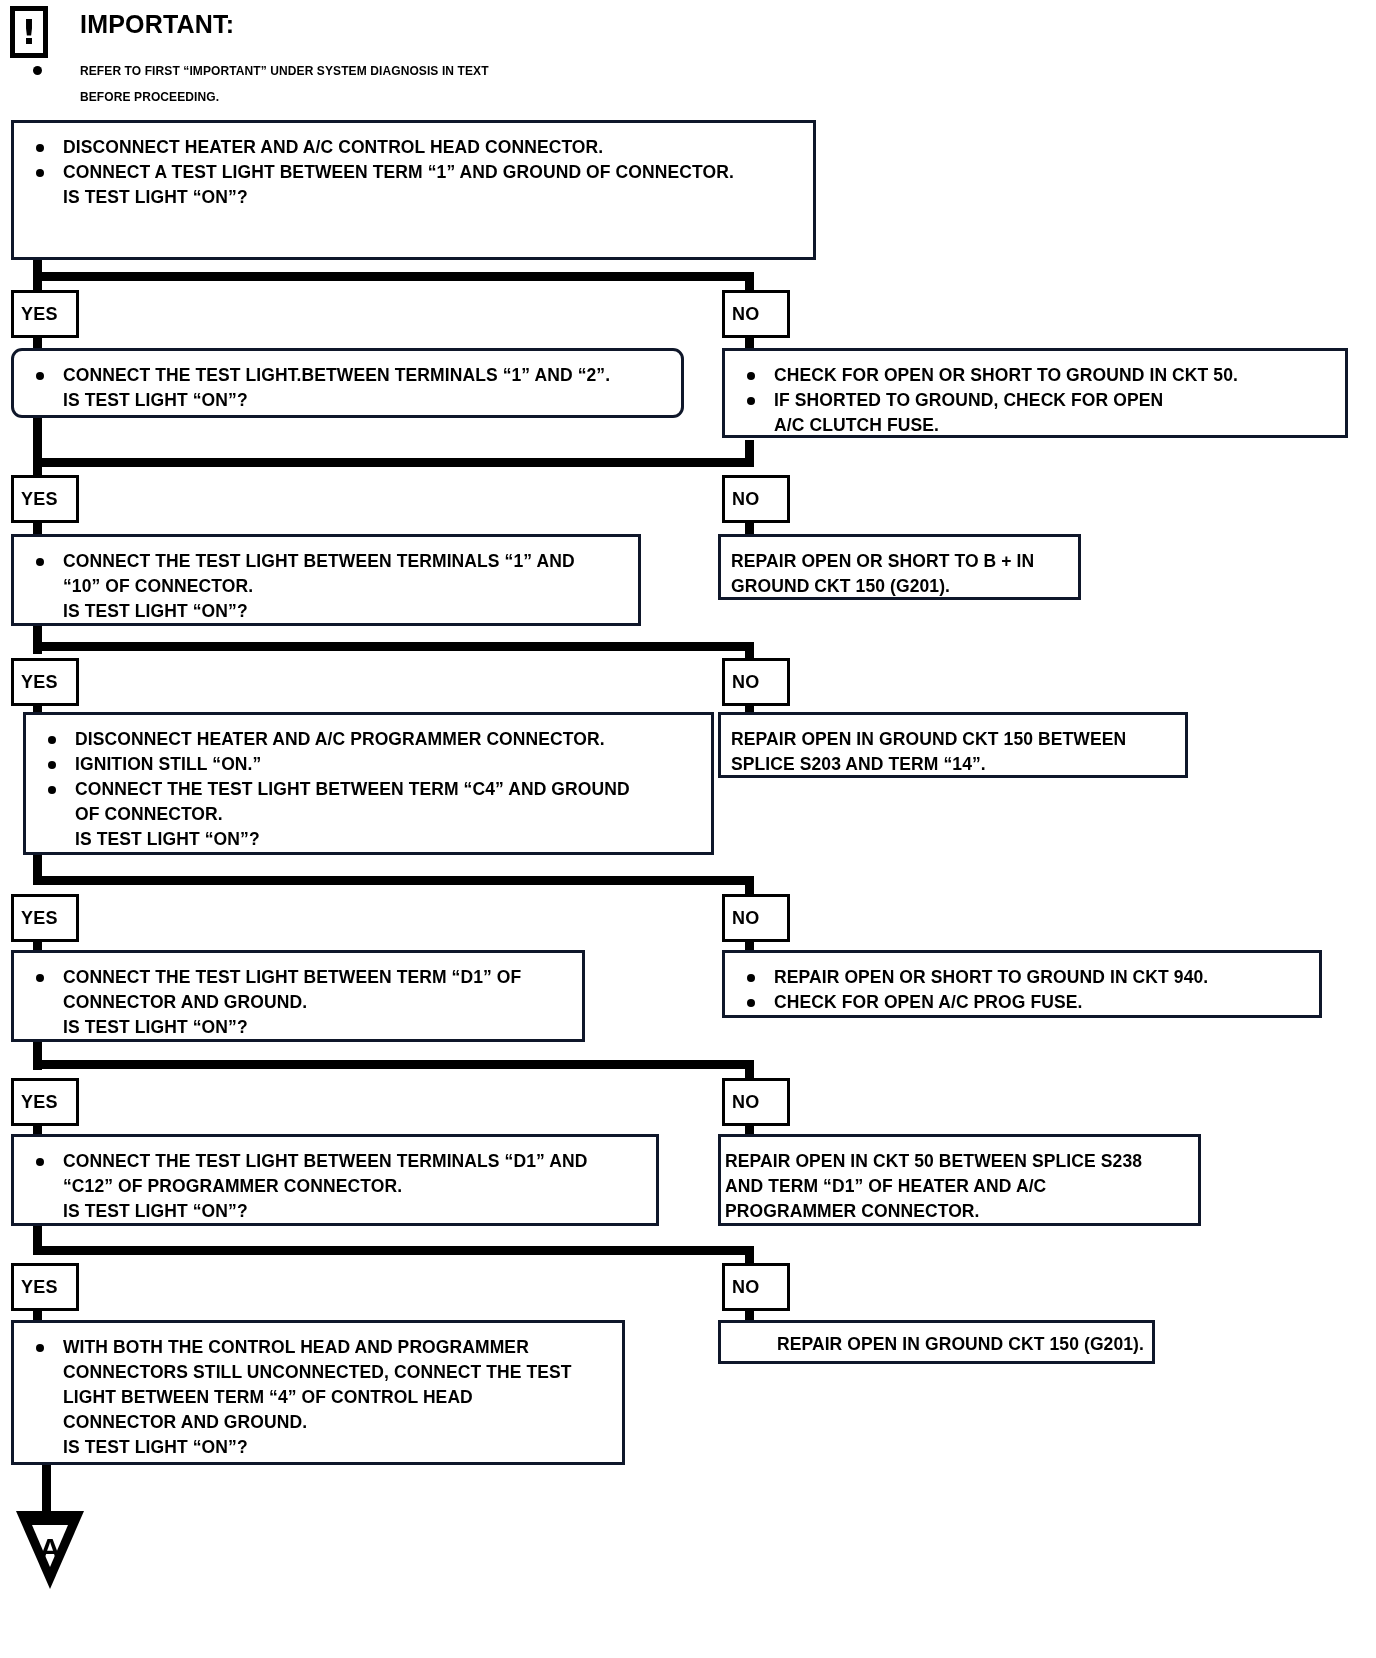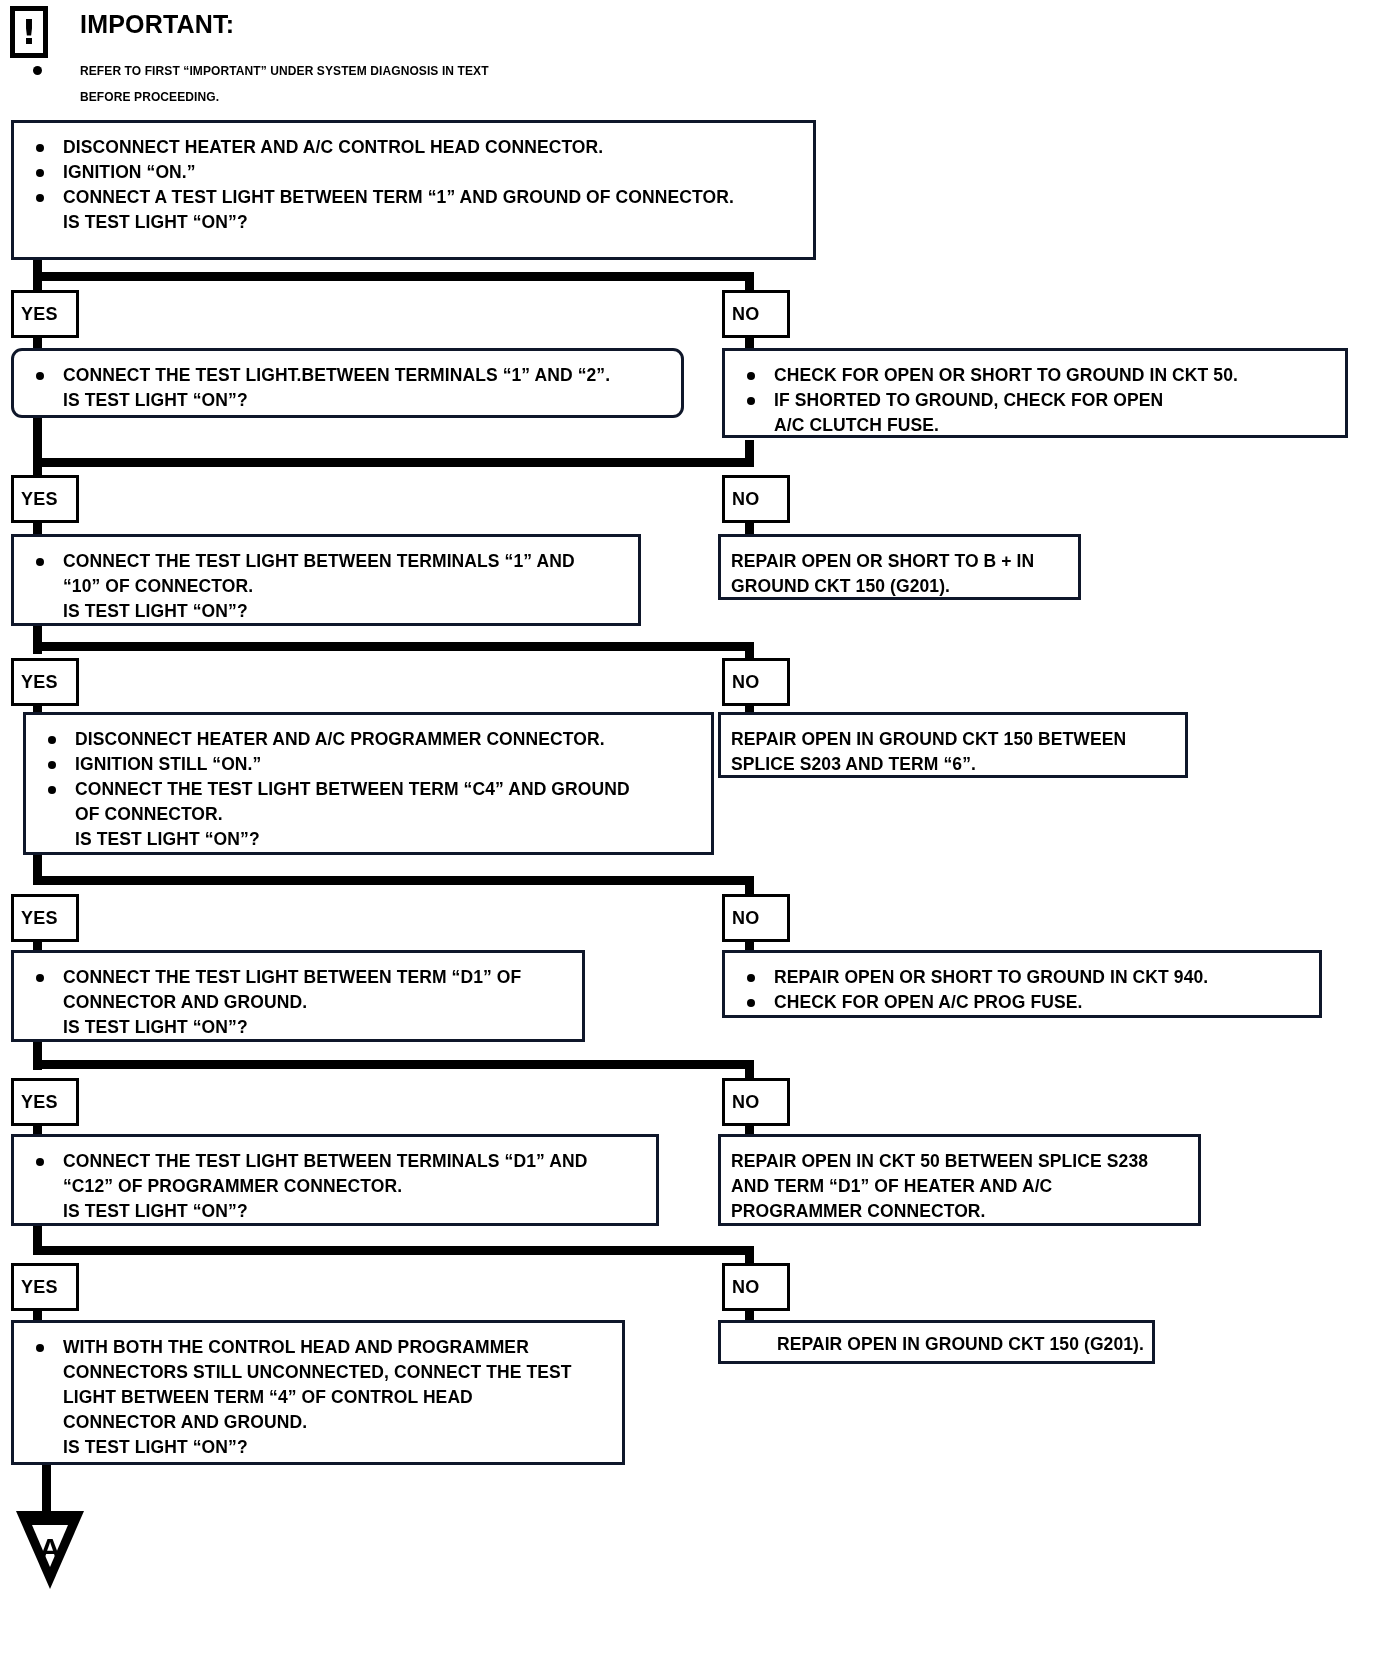--- a/index.html
+++ b/index.html
@@ -155,21 +155,20 @@
   <div class="imp-title">IMPORTANT:</div>
   <div class="imp-bullet-dot"></div>
   <div class="imp-text">
     <div>REFER TO FIRST “IMPORTANT” UNDER SYSTEM DIAGNOSIS IN TEXT</div>
     <div>BEFORE PROCEEDING.</div>
   </div>
 
   <div class="fbox" style="left:11px; top:120px; width:805px; height:140px;">
     <div class="lines">
       <div class="ln bul">DISCONNECT HEATER AND A/C CONTROL HEAD CONNECTOR.</div>
-      <div class="ln bul">IGNITION “ON.”</div>
       <div class="ln bul">CONNECT A TEST LIGHT BETWEEN TERM “1” AND GROUND OF CONNECTOR.</div>
       <div class="ln">IS TEST LIGHT “ON”?</div>
     </div>
   </div>
 
   <div class="vline" style="left:33px; top:258px; height:40px;"></div>
   <div class="hline" style="left:33px; top:272px; width:721px;"></div>
   <div class="vline" style="left:745px; top:272px; height:26px;"></div>
   <div class="tag" style="left:11px; top:290px;">
     <span>YES</span>
@@ -238,21 +237,21 @@
       <div class="ln bul">DISCONNECT HEATER AND A/C PROGRAMMER CONNECTOR.</div>
       <div class="ln bul">IGNITION STILL “ON.”</div>
       <div class="ln bul">CONNECT THE TEST LIGHT BETWEEN TERM “C4” AND GROUND</div>
       <div class="ln">OF CONNECTOR.</div>
       <div class="ln">IS TEST LIGHT “ON”?</div>
     </div>
   </div>
   <div class="fbox" style="left:718px; top:712px; width:470px; height:66px;">
     <div class="lines" style="padding-left:10px;">
       <div class="ln nopad">REPAIR OPEN IN GROUND CKT 150 BETWEEN</div>
-      <div class="ln nopad">SPLICE S203 AND TERM “6”.</div>
+      <div class="ln nopad">SPLICE S203 AND TERM “14”.</div>
     </div>
   </div>
 
   <div class="vline" style="left:33px; top:853px; height:30px;"></div>
   <div class="hline" style="left:33px; top:876px; width:721px;"></div>
   <div class="vline" style="left:745px; top:876px; height:22px;"></div>
   <div class="tag" style="left:11px; top:894px;">
     <span>YES</span>
   </div>
   <div class="tag" style="left:722px; top:894px;">
@@ -288,21 +287,21 @@
   <div class="vline" style="left:745px; top:1124px; height:22px;"></div>
 
   <div class="fbox" style="left:11px; top:1134px; width:648px; height:92px;">
     <div class="lines">
       <div class="ln bul">CONNECT THE TEST LIGHT BETWEEN TERMINALS “D1” AND</div>
       <div class="ln">“C12” OF PROGRAMMER CONNECTOR.</div>
       <div class="ln">IS TEST LIGHT “ON”?</div>
     </div>
   </div>
   <div class="fbox" style="left:718px; top:1134px; width:483px; height:92px;">
-    <div class="lines" style="padding-left:10px;">
+    <div class="lines" style="padding-left:4px;">
       <div class="ln nopad">REPAIR OPEN IN CKT 50 BETWEEN SPLICE S238</div>
       <div class="ln nopad">AND TERM “D1” OF HEATER AND A/C</div>
       <div class="ln nopad">PROGRAMMER CONNECTOR.</div>
     </div>
   </div>
 
   <div class="vline" style="left:33px; top:1224px; height:30px;"></div>
   <div class="hline" style="left:33px; top:1246px; width:721px;"></div>
   <div class="vline" style="left:745px; top:1246px; height:22px;"></div>
   <div class="tag" style="left:11px; top:1263px;">

